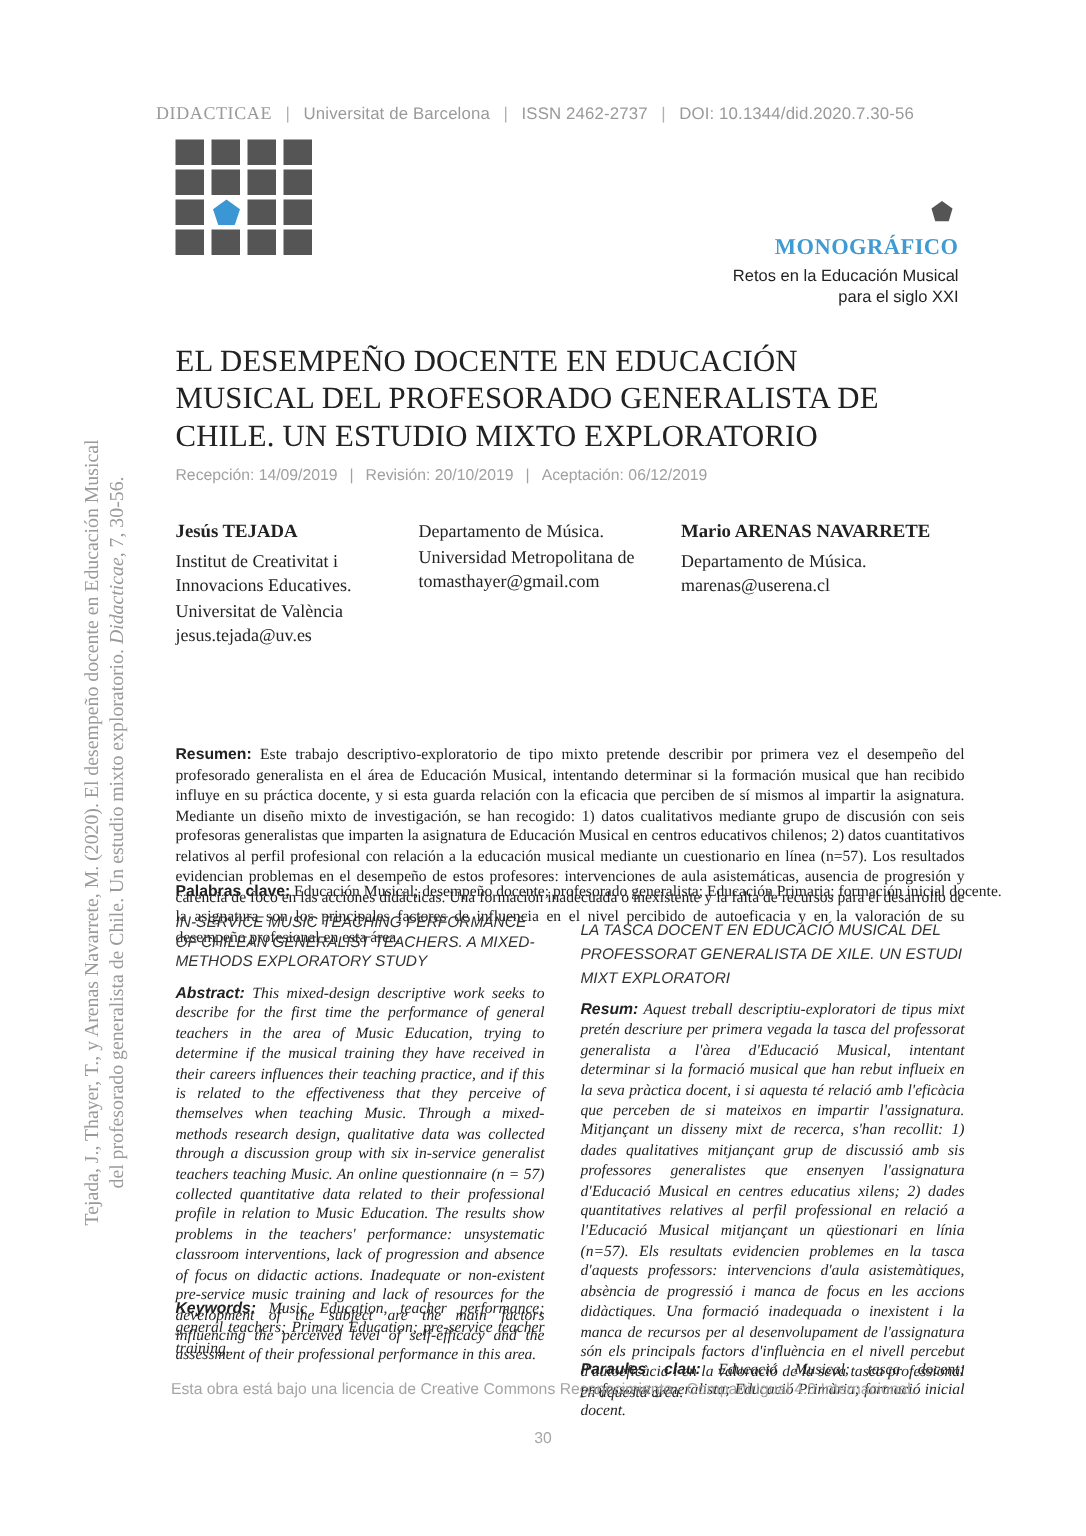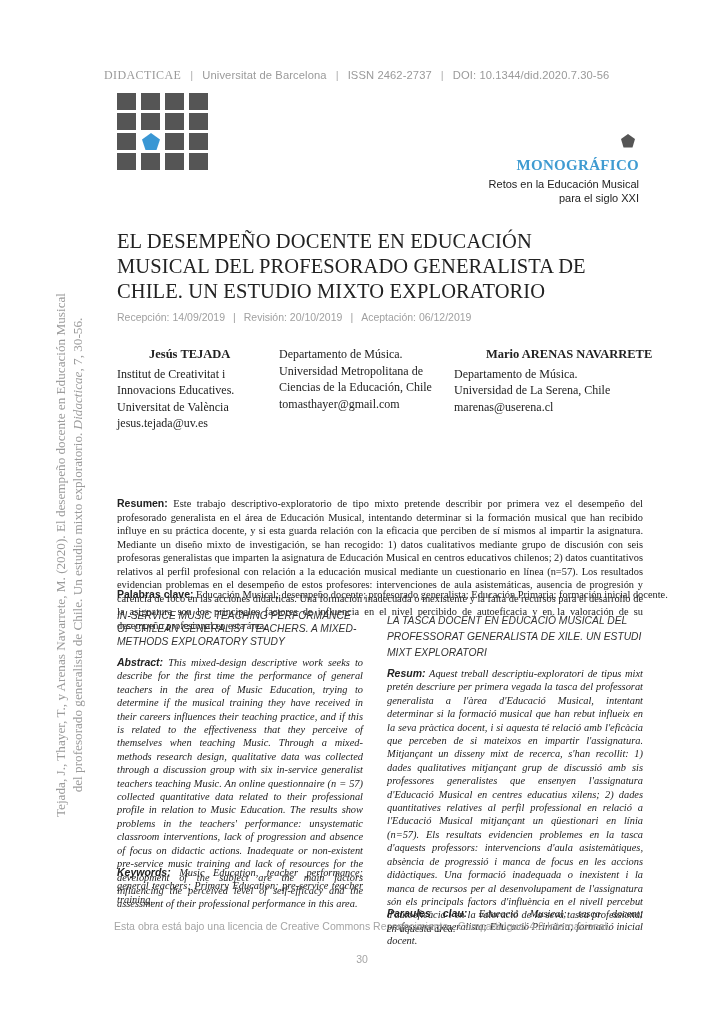--- a/index.html
+++ b/index.html
@@ -17,21 +17,21 @@
 
   #mono-icon { position:absolute; left:620px; top:133px; width:16px; height:16px; }
   #mono-label { position:absolute; right:85px; top:157px; font-size:15px; color:#3f9bd1; font-weight:bold; letter-spacing:0.3px; }
   #mono-sub { position:absolute; right:85px; top:177px; text-align:right; font-size:11px; line-height:14px; color:#222; }
 
   #title { position:absolute; left:117px; top:229px; width:500px; font-size:20.5px; line-height:25px; color:#222; letter-spacing:0.1px; }
   #dates { position:absolute; left:117px; top:311px; font-size:10.5px; color:#a0a0a0; white-space:nowrap; }
   #dates .sep { margin:0 8px; }
 
   .author { position:absolute; top:346px; font-size:12px; line-height:16.5px; color:#222; }
-  .author .name { font-weight:bold; margin-bottom:3px; font-size:12.5px;margin-left:32px; }
+  .author .name { font-weight:bold; margin-bottom:3px; font-size:12.5px; }
   #author-1 { left:117px; width:150px; }
   #author-2 { left:279px; width:180px; }
   #author-3 { left:454px; width:200px; }
 
   #resumen { position:absolute; left:117px; top:465px; width:526px; font-size:10.4px; line-height:13.5px; text-align:justify;margin-top:32px; }
   .label-b { font-family:"Liberation Sans", sans-serif; font-weight:bold; font-size:10.5px; }
   #palabras { position:absolute; left:117px; top:588px; width:526px; font-size:10.4px; line-height:13.5px; white-space:nowrap; }
 
   .col-title { position:absolute; font-family:"Liberation Sans", sans-serif; font-style:italic; font-size:10.3px; line-height:13px; color:#333; }
   #en-title { left:117px; top:609px; width:245px; }
@@ -95,27 +95,25 @@
 <div id="author-1" class="author serif">
   <div class="name">Jesús TEJADA</div>
   <div>Institut de Creativitat i</div>
   <div>Innovacions Educatives.</div>
   <div>Universitat de València</div>
   <div>jesus.tejada@uv.es</div>
 </div>
 <div id="author-2" class="author serif">
   <div>Departamento de Música.</div>
   <div>Universidad Metropolitana de</div>
-  <div>Ciencias de la Educación, Chile</div>
   <div>tomasthayer@gmail.com</div>
 </div>
 <div id="author-3" class="author serif">
   <div class="name">Mario ARENAS NAVARRETE</div>
   <div>Departamento de Música.</div>
-  <div>Universidad de La Serena, Chile</div>
   <div>marenas@userena.cl</div>
 </div>
 
 <div id="resumen" class="serif">
   <span class="label-b">Resumen:</span>
   <span>Este trabajo descriptivo-exploratorio de tipo mixto pretende describir por primera vez el desempeño del profesorado generalista en el área de Educación Musical, intentando determinar si la formación musical que han recibido influye en su práctica docente, y si esta guarda relación con la eficacia que perciben de sí mismos al impartir la asignatura. Mediante un diseño mixto de investigación, se han recogido: 1) datos cualitativos mediante grupo de discusión con seis profesoras generalistas que imparten la asignatura de Educación Musical en centros educativos chilenos; 2) datos cuantitativos relativos al perfil profesional con relación a la educación musical mediante un cuestionario en línea (n=57). Los resultados evidencian problemas en el desempeño de estos profesores: intervenciones de aula asistemáticas, ausencia de progresión y carencia de foco en las acciones didácticas. Una formación inadecuada o inexistente y la falta de recursos para el desarrollo de la asignatura son los principales factores de influencia en el nivel percibido de autoeficacia y en la valoración de su desempeño profesional en esta área.</span>
 </div>
 <div id="palabras" class="serif">
   <span class="label-b">Palabras clave:</span>
   <span>Educación Musical; desempeño docente; profesorado generalista; Educación Primaria; formación inicial docente.</span>

